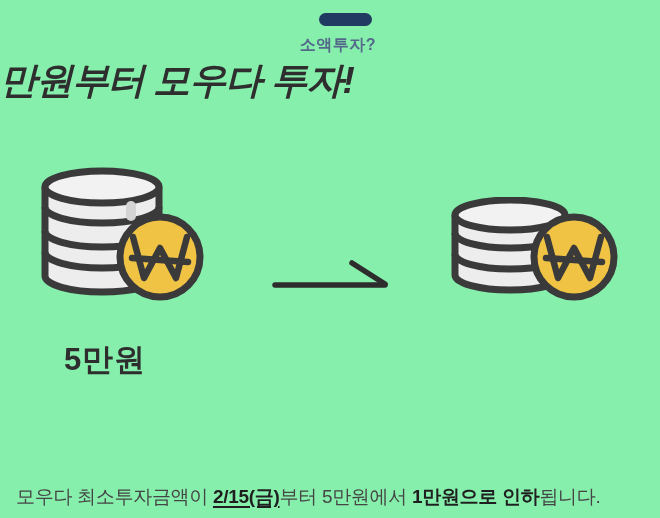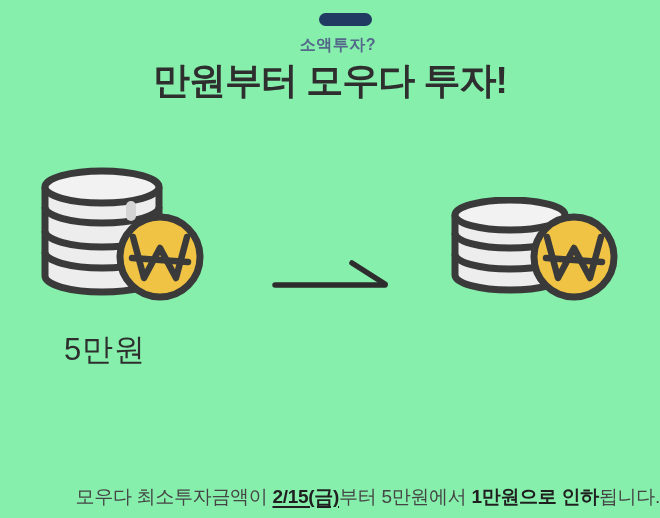--- a/index.html
+++ b/index.html
@@ -6,33 +6,33 @@
   body{font-family:"Liberation Sans","DejaVu Sans",sans-serif;}
   .stage{position:relative;width:660px;height:518px;background:#86efac;overflow:hidden;}
 
   .accent-bar{position:absolute;left:319px;top:13px;width:53px;height:13px;
     border-radius:7px;background:#203a61;}
 
   .eyebrow{position:absolute;left:0;right:0;top:35px;text-align:center;
     font-size:16px;font-weight:600;color:#54688a;letter-spacing:.5px;
     transform:translateX(8px);}
 
-  .title{position:absolute;left:0;right:0;top:56px;text-align:center;
-    font-size:37px;font-weight:800;color:#2e2e2e;letter-spacing:-1px;}
+  .title{position:absolute;left:0;right:0;top:56px;
+    font-size:37px;font-weight:800;color:#2e2e2e;letter-spacing:-1px;font-style:italic;}
 
   .svg-before{position:absolute;left:30px;top:163px;}
   .svg-arrow{position:absolute;left:268px;top:246px;}
   .svg-after{position:absolute;left:448px;top:197px;}
 
-  .amount{position:absolute;top:329px;width:160px;text-align:center;
-    font-size:31px;font-weight:400;color:#2e2e2e;letter-spacing:1px;}
+  .amount{position:absolute;top:339px;width:160px;text-align:center;
+    font-size:31px;font-weight:700;color:#2e2e2e;letter-spacing:1px;}
   .amount.before{left:25px;}
   .amount.after{left:469px;}
 
-  .notice{position:absolute;left:0;right:0;top:484px;text-align:right;
+  .notice{position:absolute;left:0;right:0;top:484px;text-align:left;
     font-size:19px;color:#454545;letter-spacing:-.3px;padding-left:16px;}
   .notice b{color:#1f1f1f;font-weight:700;}
   .notice .date{text-decoration:underline;text-underline-offset:3px;
     text-decoration-thickness:2px;}
 </style>
 </head>
 <body>
 
 <div class="stage">
 

